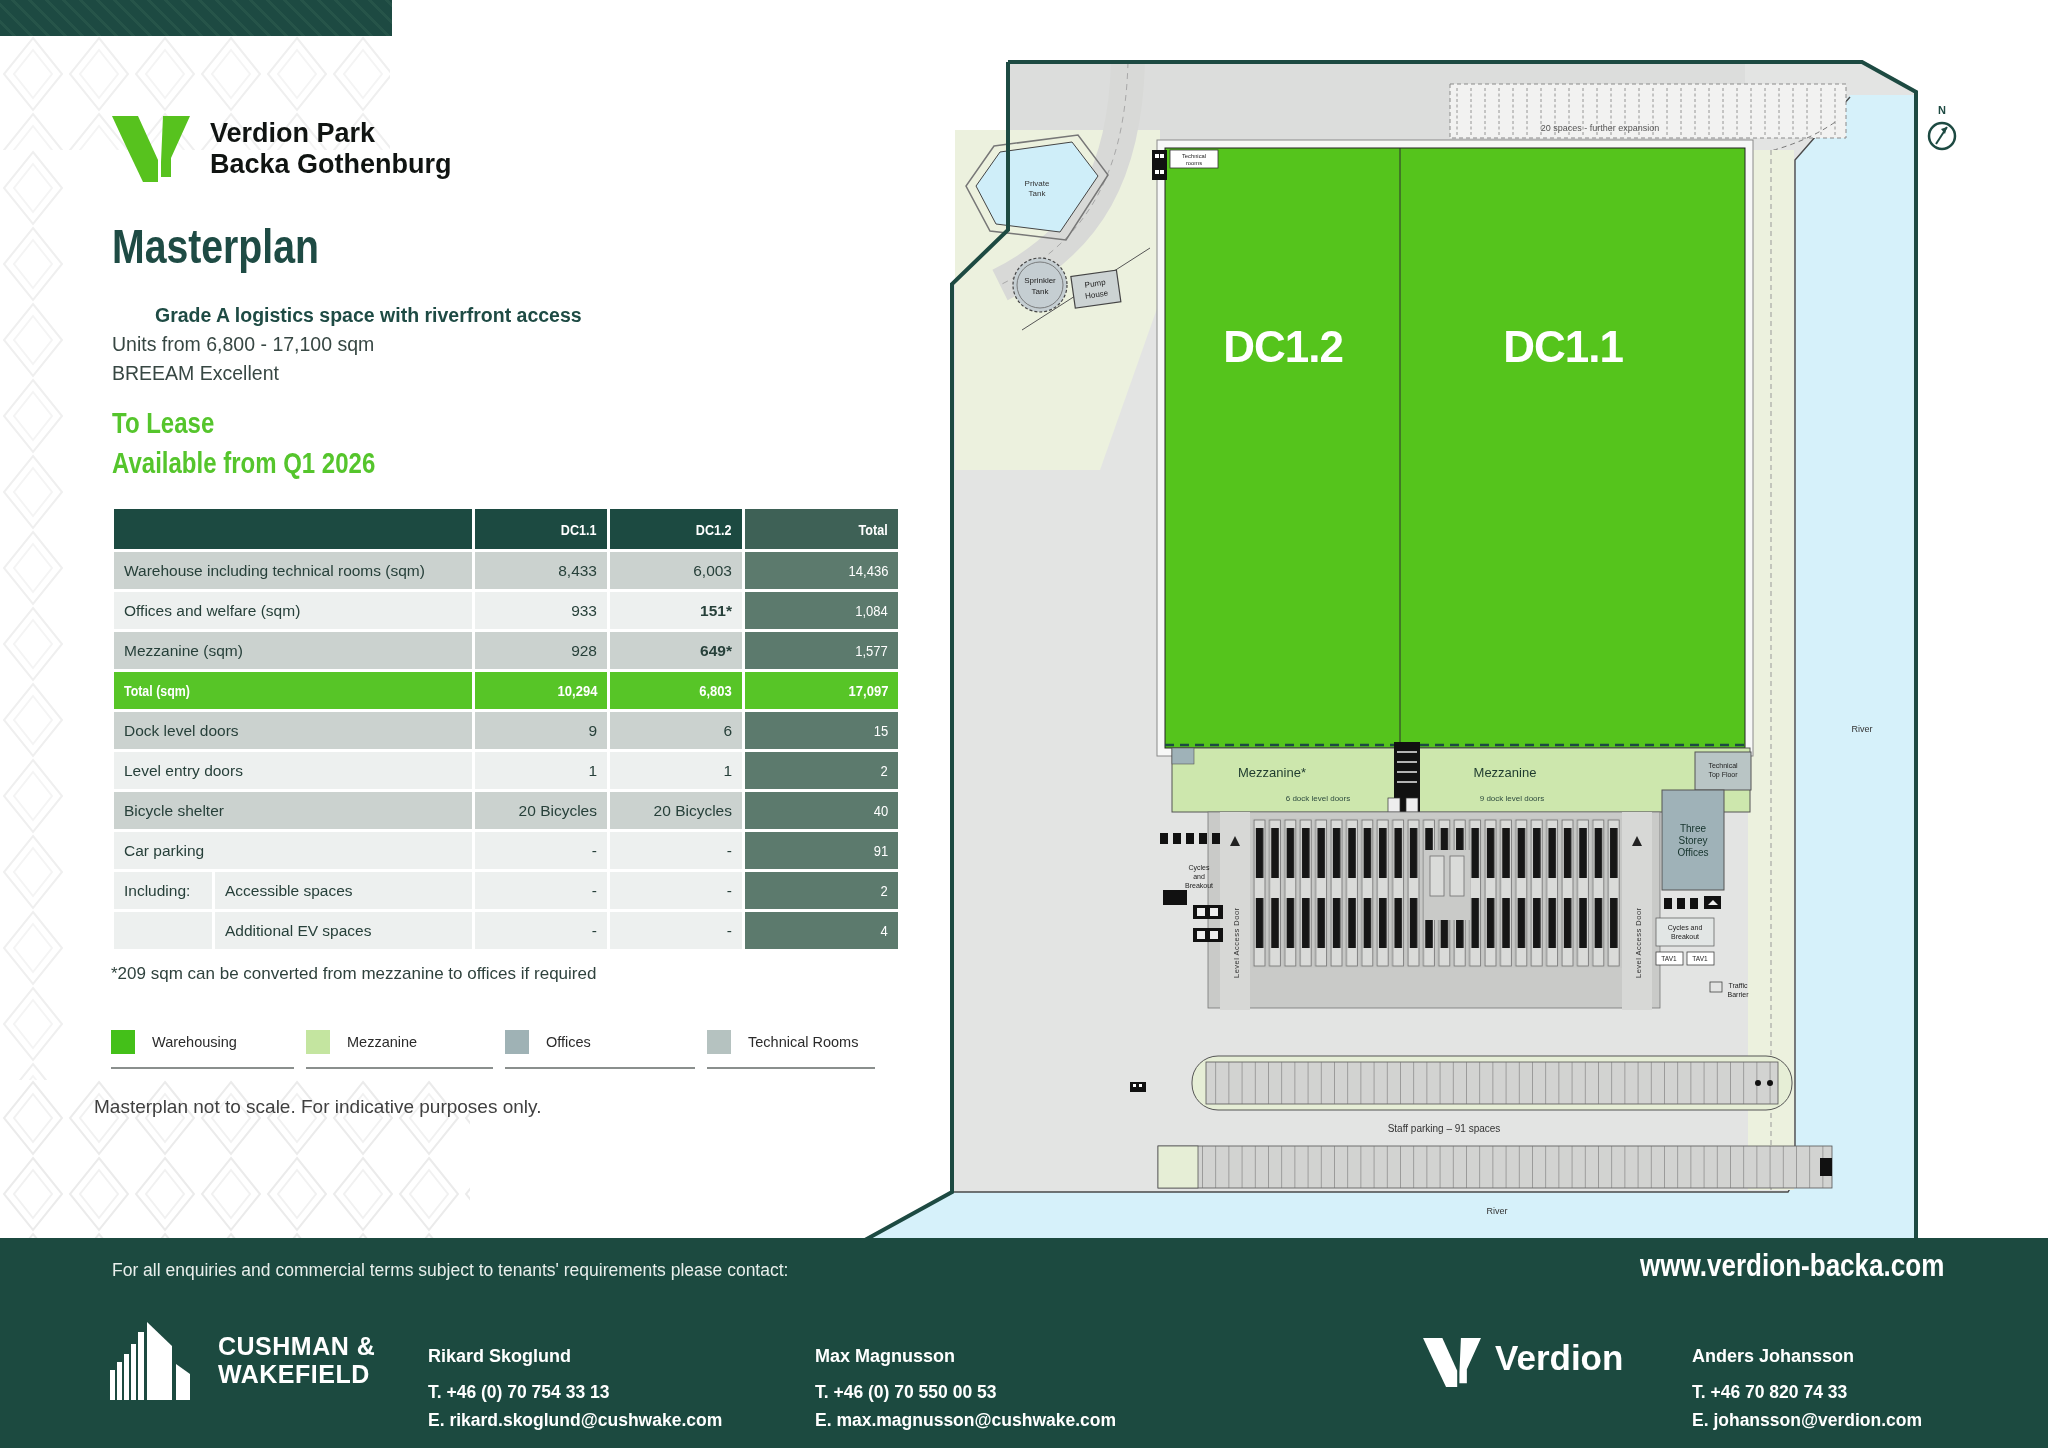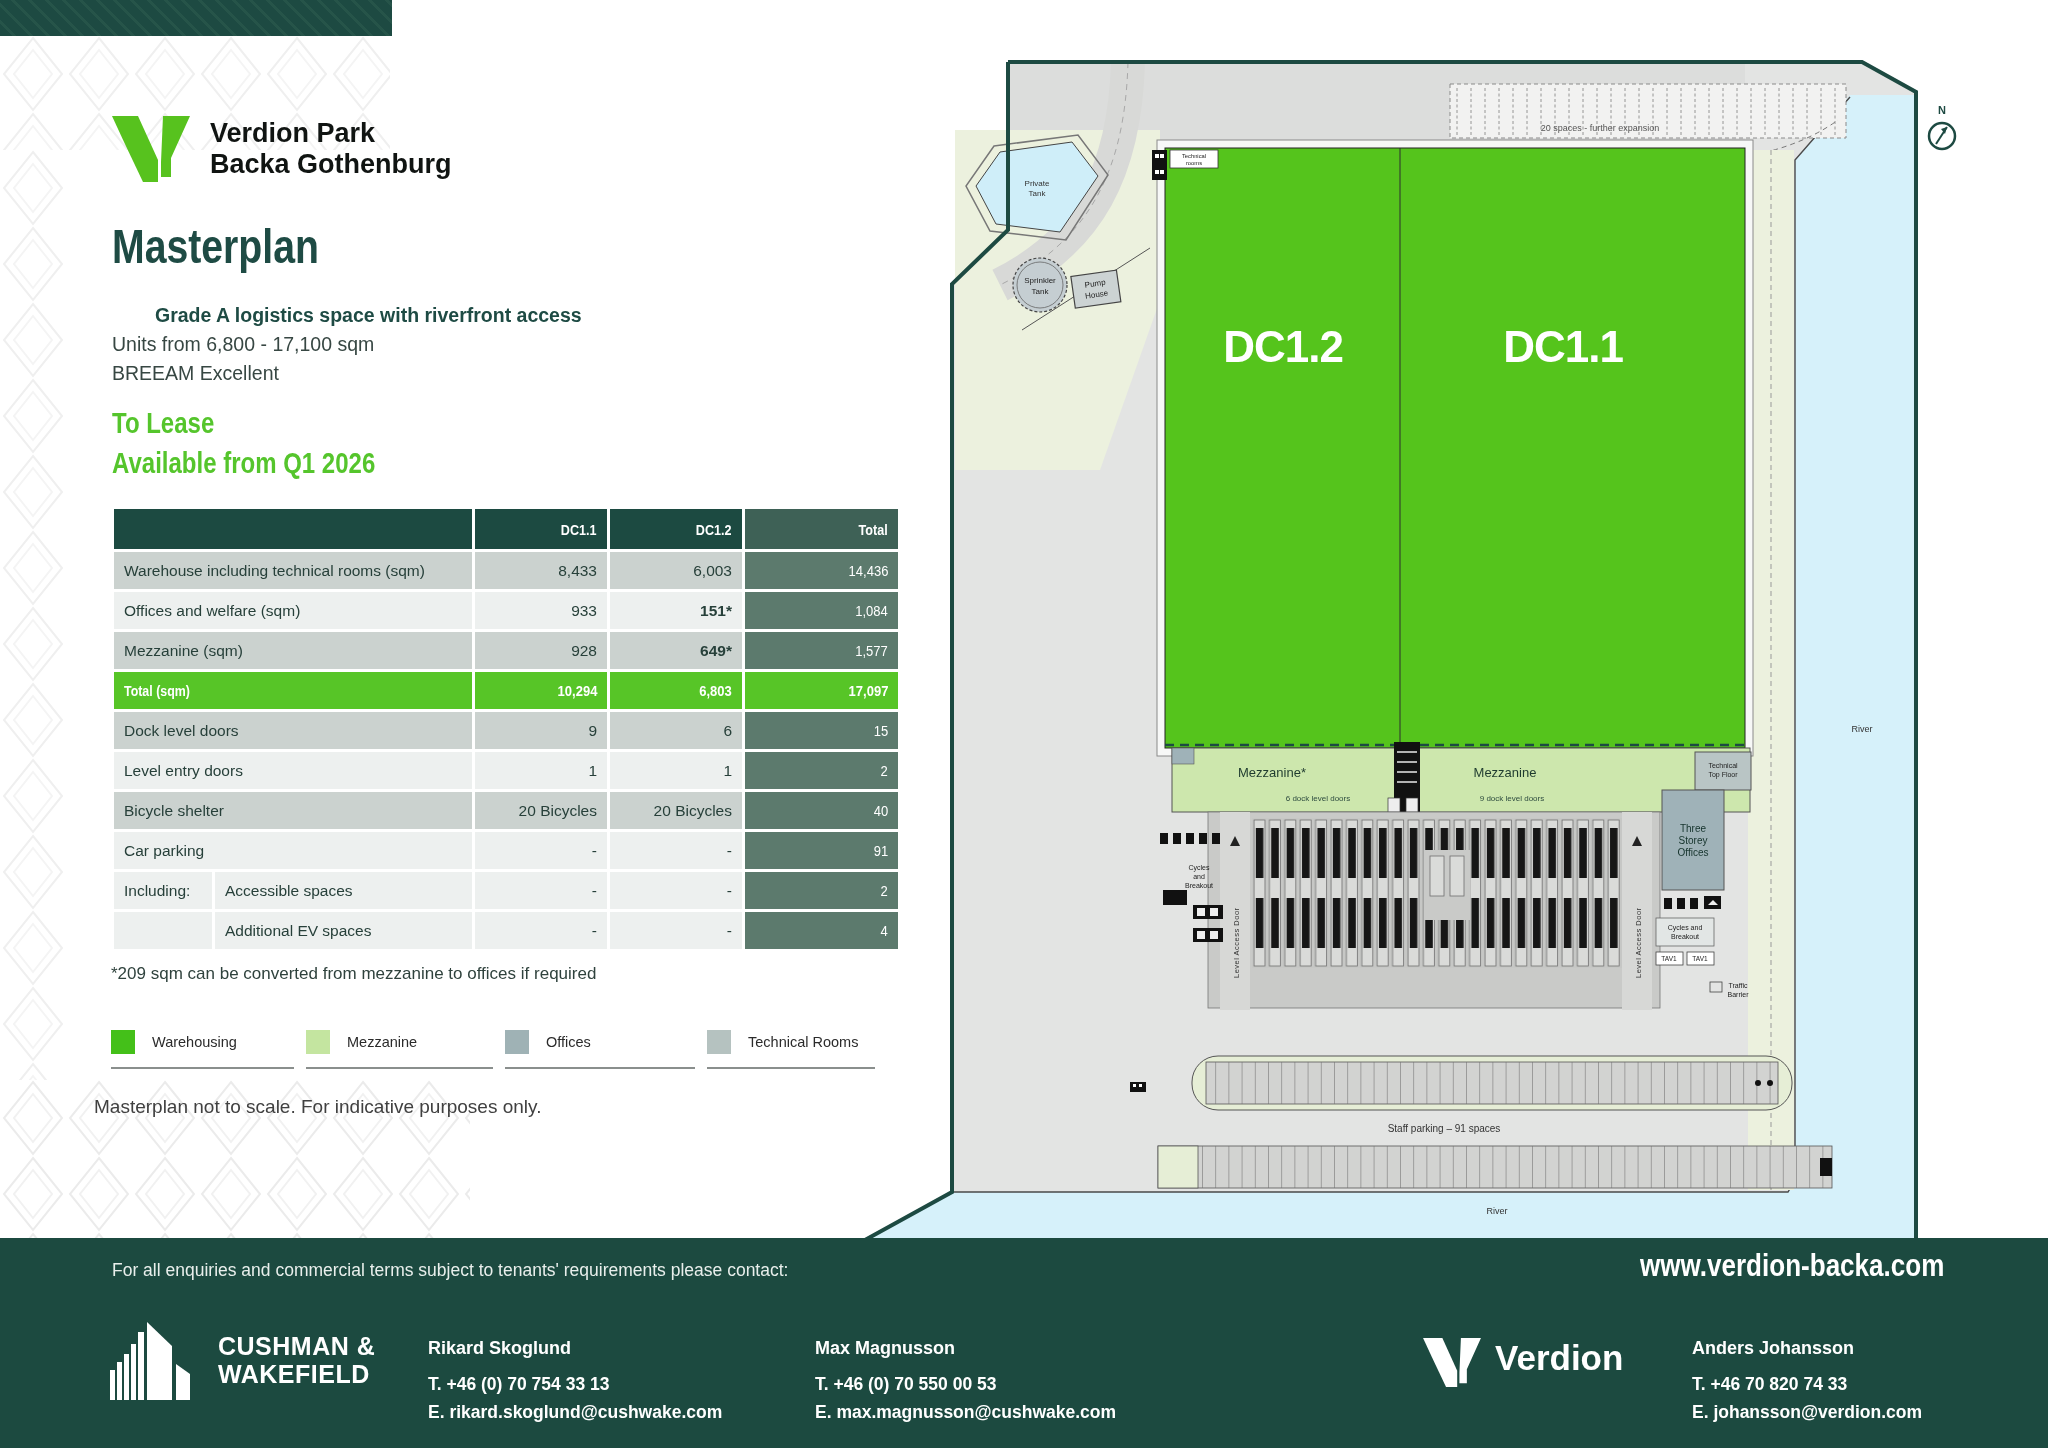--- a/index.html
+++ b/index.html
@@ -50,21 +50,21 @@
   .lg-sq{width:24px;height:24px;margin-right:17px;}
   .lg-lab{font-size:14.5px;color:#2b2b2b;}
   #legend-note{left:94px;top:1096px;font-size:19px;color:#404040;}
 
   
   #footer{left:0;top:1238px;width:2048px;height:210px;background:#1c4a40;color:#fff;}
   #contact-line{left:112px;top:22px;font-size:17.5px;color:#e9efec;}
   #cw-logo{left:110px;top:82px;display:flex;align-items:center;}
   #cw-name{margin-left:16px;font-size:25px;font-weight:bold;letter-spacing:.5px;line-height:28px;}
   .agent{position:absolute;top:100px;}
-  .agent .nm{font-size:18px;font-weight:bold;margin-bottom:15px;}
+  .agent .nm{font-size:18px;font-weight:bold;margin-bottom:15px;margin-top:8px;}
   .agent .tl{font-size:17.5px;font-weight:bold;margin-bottom:7px;}
   .agent .em{font-size:17.5px;font-weight:bold;}
   #agent1{left:428px;}
   #agent2{left:815px;}
   #agent3{left:1692px;}
   #website{right:104px;top:10px;font-size:31px;font-weight:bold;}
   #verdion-logo{left:1423px;top:100px;display:flex;align-items:flex-start;}
   #verdion-name{margin-left:14px;font-size:35px;font-weight:bold;}
   svg text{font-family:"Liberation Sans",sans-serif;}
 </style>

